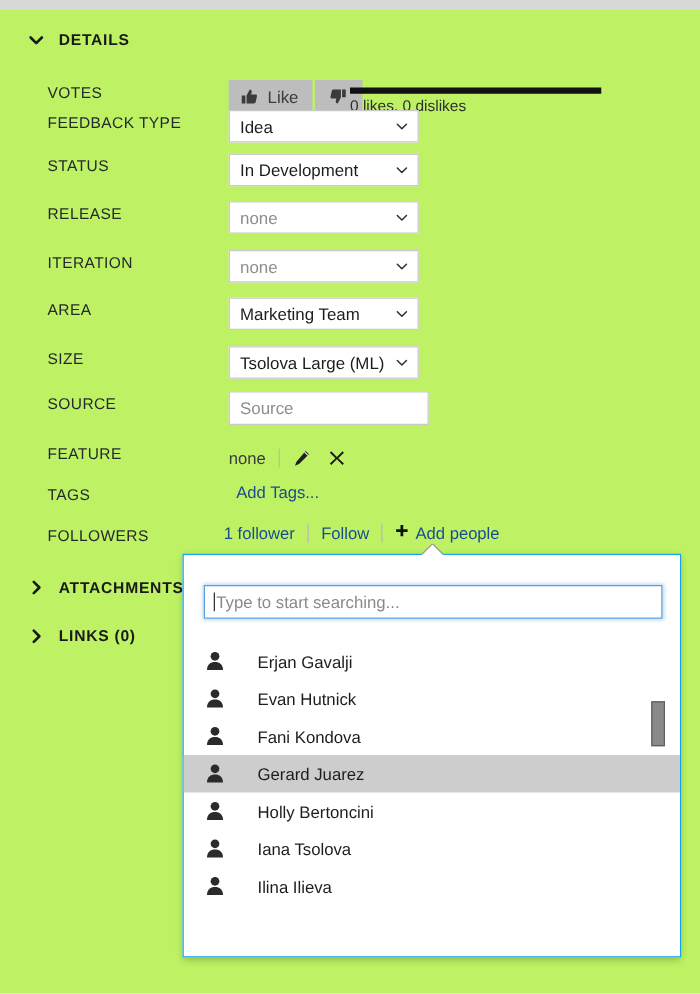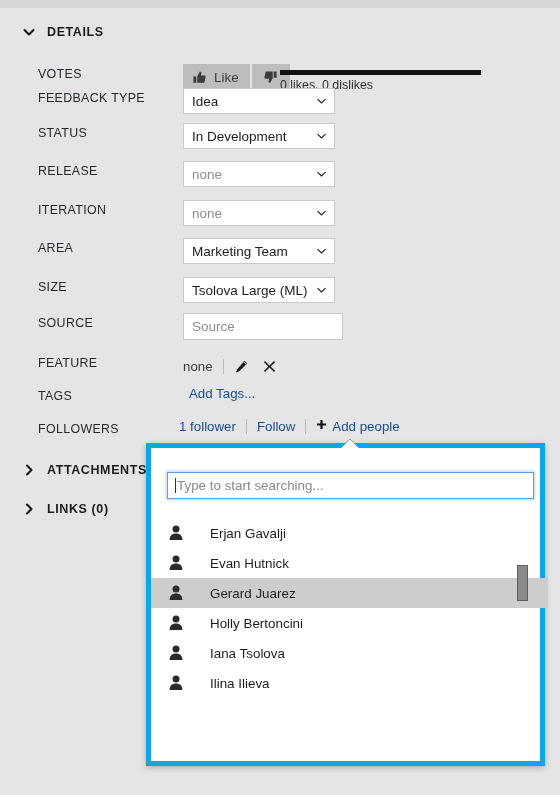--- a/index.html
+++ b/index.html
@@ -6,21 +6,21 @@
   html, body {
     margin: 0; padding: 0;
     width: 560px; height: 795px;
     background: #fdfdfd;
     font-family: "Liberation Sans", sans-serif;
     overflow: hidden;
   }
   #page {
     position: relative;
     width: 560px; height: 795px;
-    background: #e5e5e5;
+    background: #bef264;
   }
 
   
   .top-strip {
     position: absolute; top: 0; left: 0;
     width: 560px; height: 8px;
     background: #d7d9d8;
   }
 
   
@@ -113,21 +113,21 @@
   .lnkrow .vbar { width: 1px; height: 15px; background: #b8b8b8; margin: 0 10px; }
   .plus-ic { width: 11px; height: 11px; margin-right: 5px; }
   .plus-ic svg { display: block; }
 
   
   .popup {
     position: absolute;
     left: 146px; top: 443px;
     width: 399px; height: 323px;
     background: #fff;
-    border: 5px solid #0ea5e9;
+    border: 1px solid #0ea5e9;
     box-shadow: 0 2px 6px rgba(0,0,0,.24);
   }
   .popup-arrow {
     position: absolute; left: 190px; top: -9px;
     width: 18px; height: 9px; overflow: hidden;
   }
   .popup-arrow svg { display: block; }
 
   .search-input {
     position: absolute; left: 16px; top: 24px;
@@ -393,20 +393,29 @@
       </div>
       <div class="prow">
         <span class="pav">
           <svg width="18" height="18" viewBox="0 0 18 18">
             <circle cx="9" cy="5" r="3.5" fill="#2b2b2b"></circle>
             <path d="M2.6 16 C2.6 11.6 5.4 9.6 9 9.6 C12.6 9.6 15.4 11.6 15.4 16 Z" fill="#2b2b2b"></path>
           </svg>
         </span>
         <span class="pname">Evan Hutnick</span>
       </div>
+      <div class="prow">
+        <span class="pav">
+          <svg width="18" height="18" viewBox="0 0 18 18">
+            <circle cx="9" cy="5" r="3.5" fill="#2b2b2b"></circle>
+            <path d="M2.6 16 C2.6 11.6 5.4 9.6 9 9.6 C12.6 9.6 15.4 11.6 15.4 16 Z" fill="#2b2b2b"></path>
+          </svg>
+        </span>
+        <span class="pname">Fani Kondova</span>
+      </div>
       <div class="prow sel-row">
         <span class="pav">
           <svg width="18" height="18" viewBox="0 0 18 18">
             <circle cx="9" cy="5" r="3.5" fill="#2b2b2b"></circle>
             <path d="M2.6 16 C2.6 11.6 5.4 9.6 9 9.6 C12.6 9.6 15.4 11.6 15.4 16 Z" fill="#2b2b2b"></path>
           </svg>
         </span>
         <span class="pname">Gerard Juarez</span>
       </div>
       <div class="prow">

